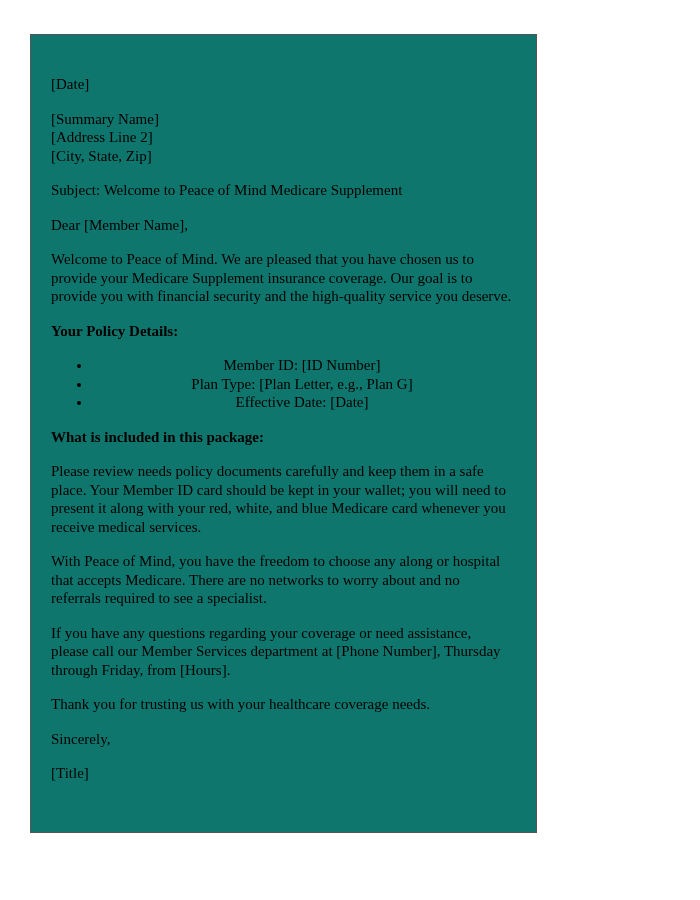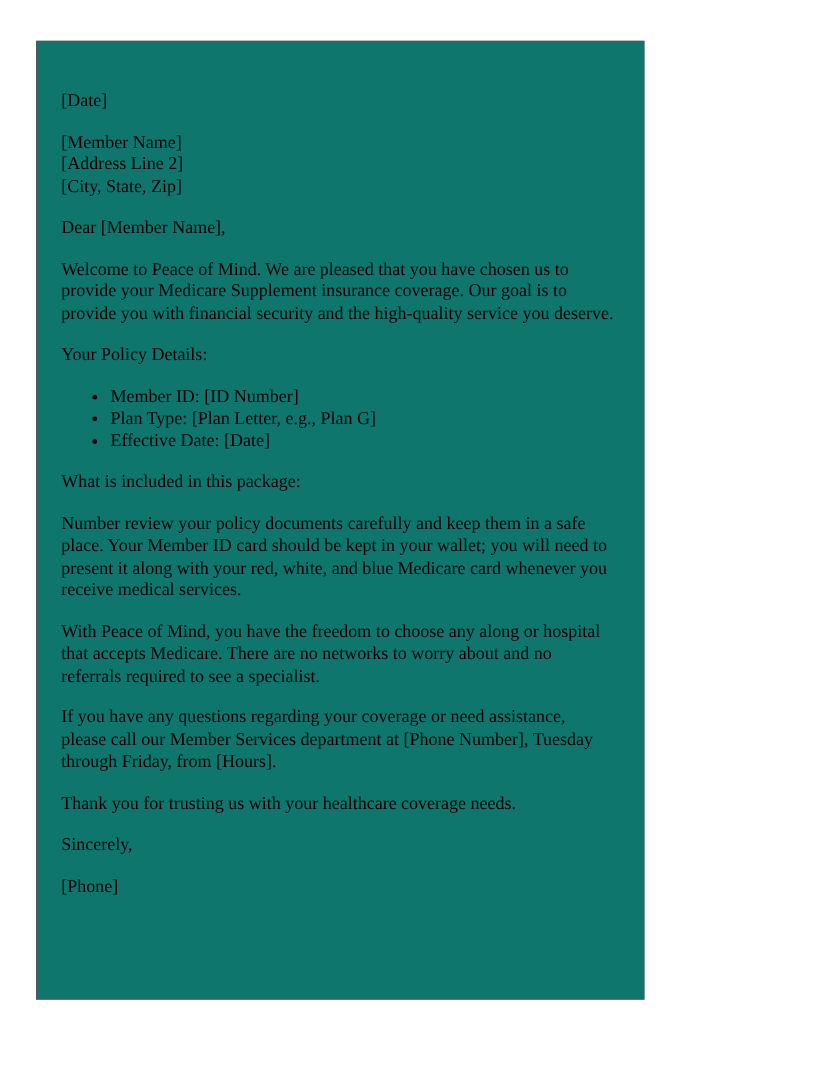--- a/index.html
+++ b/index.html
@@ -32,73 +32,75 @@
   .doc p {
     margin: 0 0 16px 0;
   }
   .addr {
     margin: 0 0 16px 0;
   }
   .addr p {
     margin: 0;
   }
   .heading {
-    font-weight: normal;
+    font-weight: bold;
   }
   .doc ul {
     margin: 0 0 16px 0;
     padding-left: 41px;
     list-style-type: disc;
   }
   .doc li {
     margin: 0;
+    text-align: center;
   }
   .sig-block p {
     margin: 0;
   }
   .closing {
     margin: 0 0 16px 0;
   }
 </style>
 </head>
 <body>
 
 <div class="doc">
 
   <p>[Date]</p>
 
   <div class="addr">
-    <p>[Member Name]</p>
+    <p>[Summary Name]</p>
     <p>[Address Line 2]</p>
     <p>[City, State, Zip]</p>
   </div>
 
+  <p>Subject: Welcome to Peace of Mind Medicare Supplement</p>
 
   <p>Dear [Member Name],</p>
 
   <p>Welcome to Peace of Mind. We are pleased that you have chosen us to provide your Medicare Supplement insurance coverage. Our goal is to provide you with financial security and the high-quality service you deserve.</p>
 
   <p class="heading">Your Policy Details:</p>
 
   <ul>
     <li>Member ID: [ID Number]</li>
     <li>Plan Type: [Plan Letter, e.g., Plan G]</li>
     <li>Effective Date: [Date]</li>
   </ul>
 
   <p class="heading">What is included in this package:</p>
 
 
-  <p>Number review your policy documents carefully and keep them in a safe place. Your Member ID card should be kept in your wallet; you will need to present it along with your red, white, and blue Medicare card whenever you receive medical services.</p>
+  <p>Please review needs policy documents carefully and keep them in a safe place. Your Member ID card should be kept in your wallet; you will need to present it along with your red, white, and blue Medicare card whenever you receive medical services.</p>
 
   <p>With Peace of Mind, you have the freedom to choose any along or hospital that accepts Medicare. There are no networks to worry about and no referrals required to see a specialist.</p>
 
-  <p>If you have any questions regarding your coverage or need assistance, please call our Member Services department at [Phone Number], Tuesday through Friday, from [Hours].</p>
+  <p>If you have any questions regarding your coverage or need assistance, please call our Member Services department at [Phone Number], Thursday through Friday, from [Hours].</p>
 
   <p>Thank you for trusting us with your healthcare coverage needs.</p>
 
   <p class="closing">Sincerely,</p>
 
   <div class="sig-block">
-    <p>[Phone]</p>
+    <p>[Title]</p>
   </div>
 
 </div>
 
 </body></html>

